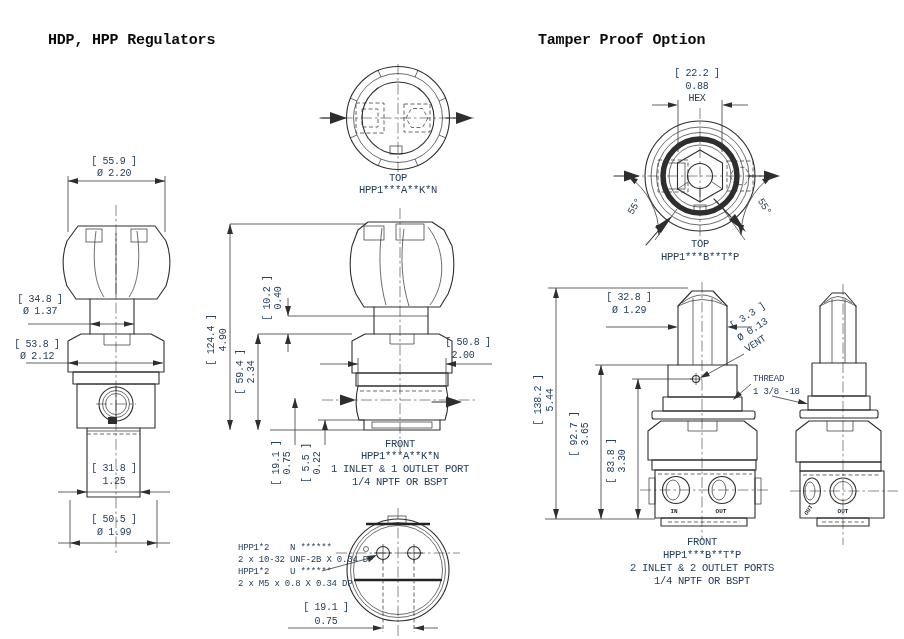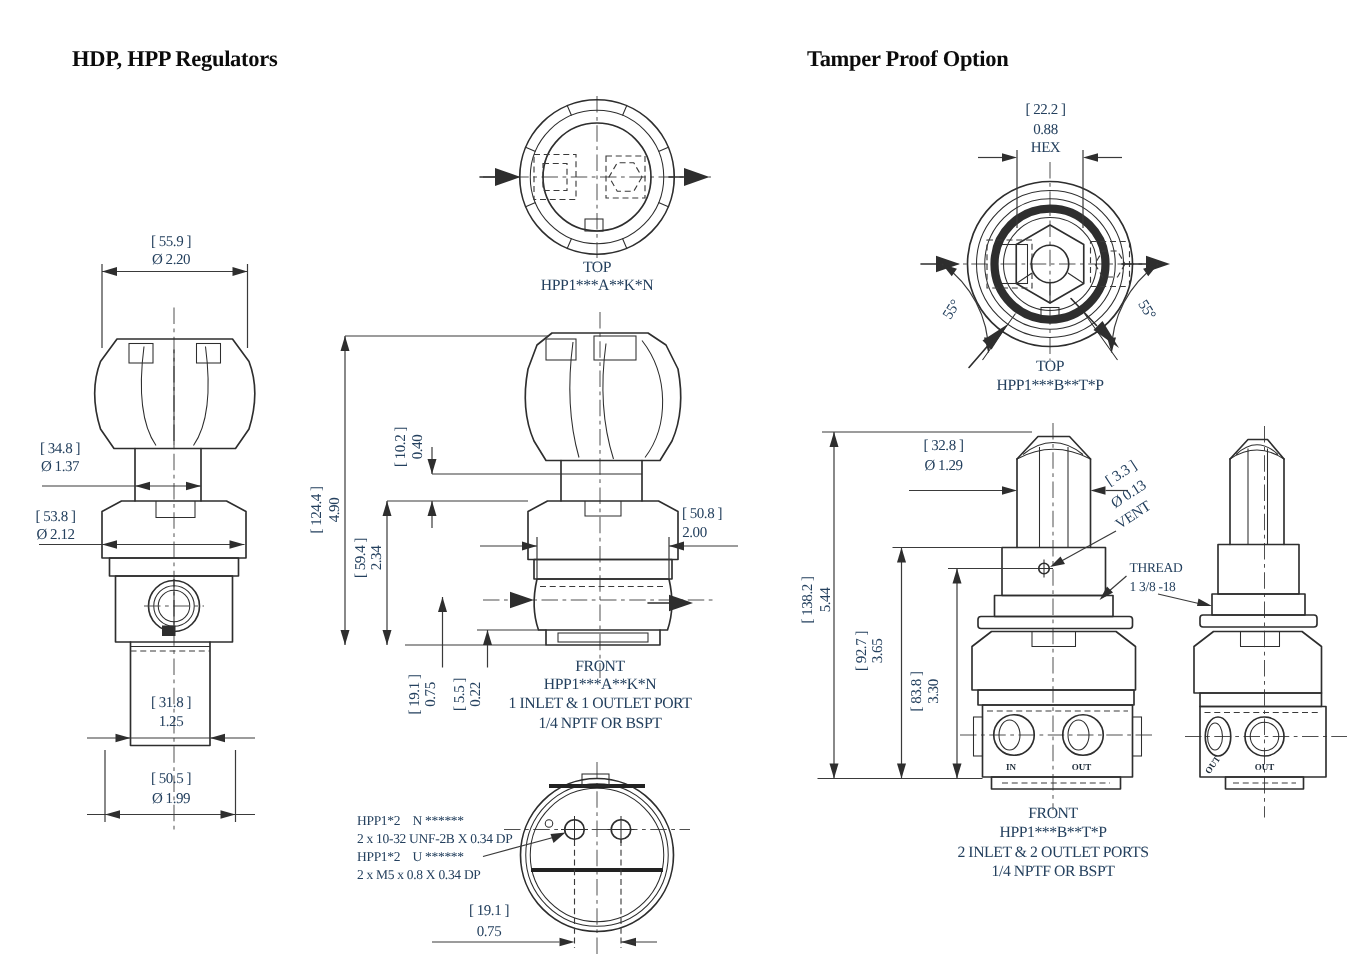--- a/index.html
+++ b/index.html
@@ -1,17 +1,17 @@
 <!DOCTYPE html>
 <html><head>
 <meta charset="utf-8">
 <style>
   html,body{margin:0;padding:0;background:#fff;}
   .canvas{position:relative;width:904px;height:639px;background:#ffffff;overflow:hidden;
-          font-family:Liberation Serif, serif;}
+          font-family:Liberation Mono, monospace;}
   svg{display:block;}
   .ln{stroke:#2e2e2e;stroke-width:1.1;fill:none;stroke-linejoin:round;stroke-linecap:round;}
   .lt{stroke:#2e2e2e;stroke-width:0.7;fill:none;}
   .dim{stroke:#3a3a3a;stroke-width:0.8;fill:none;}
   .cl{stroke:#4a4a4a;stroke-width:0.65;fill:none;stroke-dasharray:11 3 2.5 3;}
   .dash{stroke:#3a3a3a;stroke-width:0.75;fill:none;stroke-dasharray:4 2.5;}
   .thick{stroke:#222;stroke-width:2.6;fill:none;}
   .fillb{fill:#2e2e2e;stroke:none;}
   text{white-space:pre;}
   .td{font-size:10px;fill:#24405e;text-anchor:middle;letter-spacing:-0.3px;}

